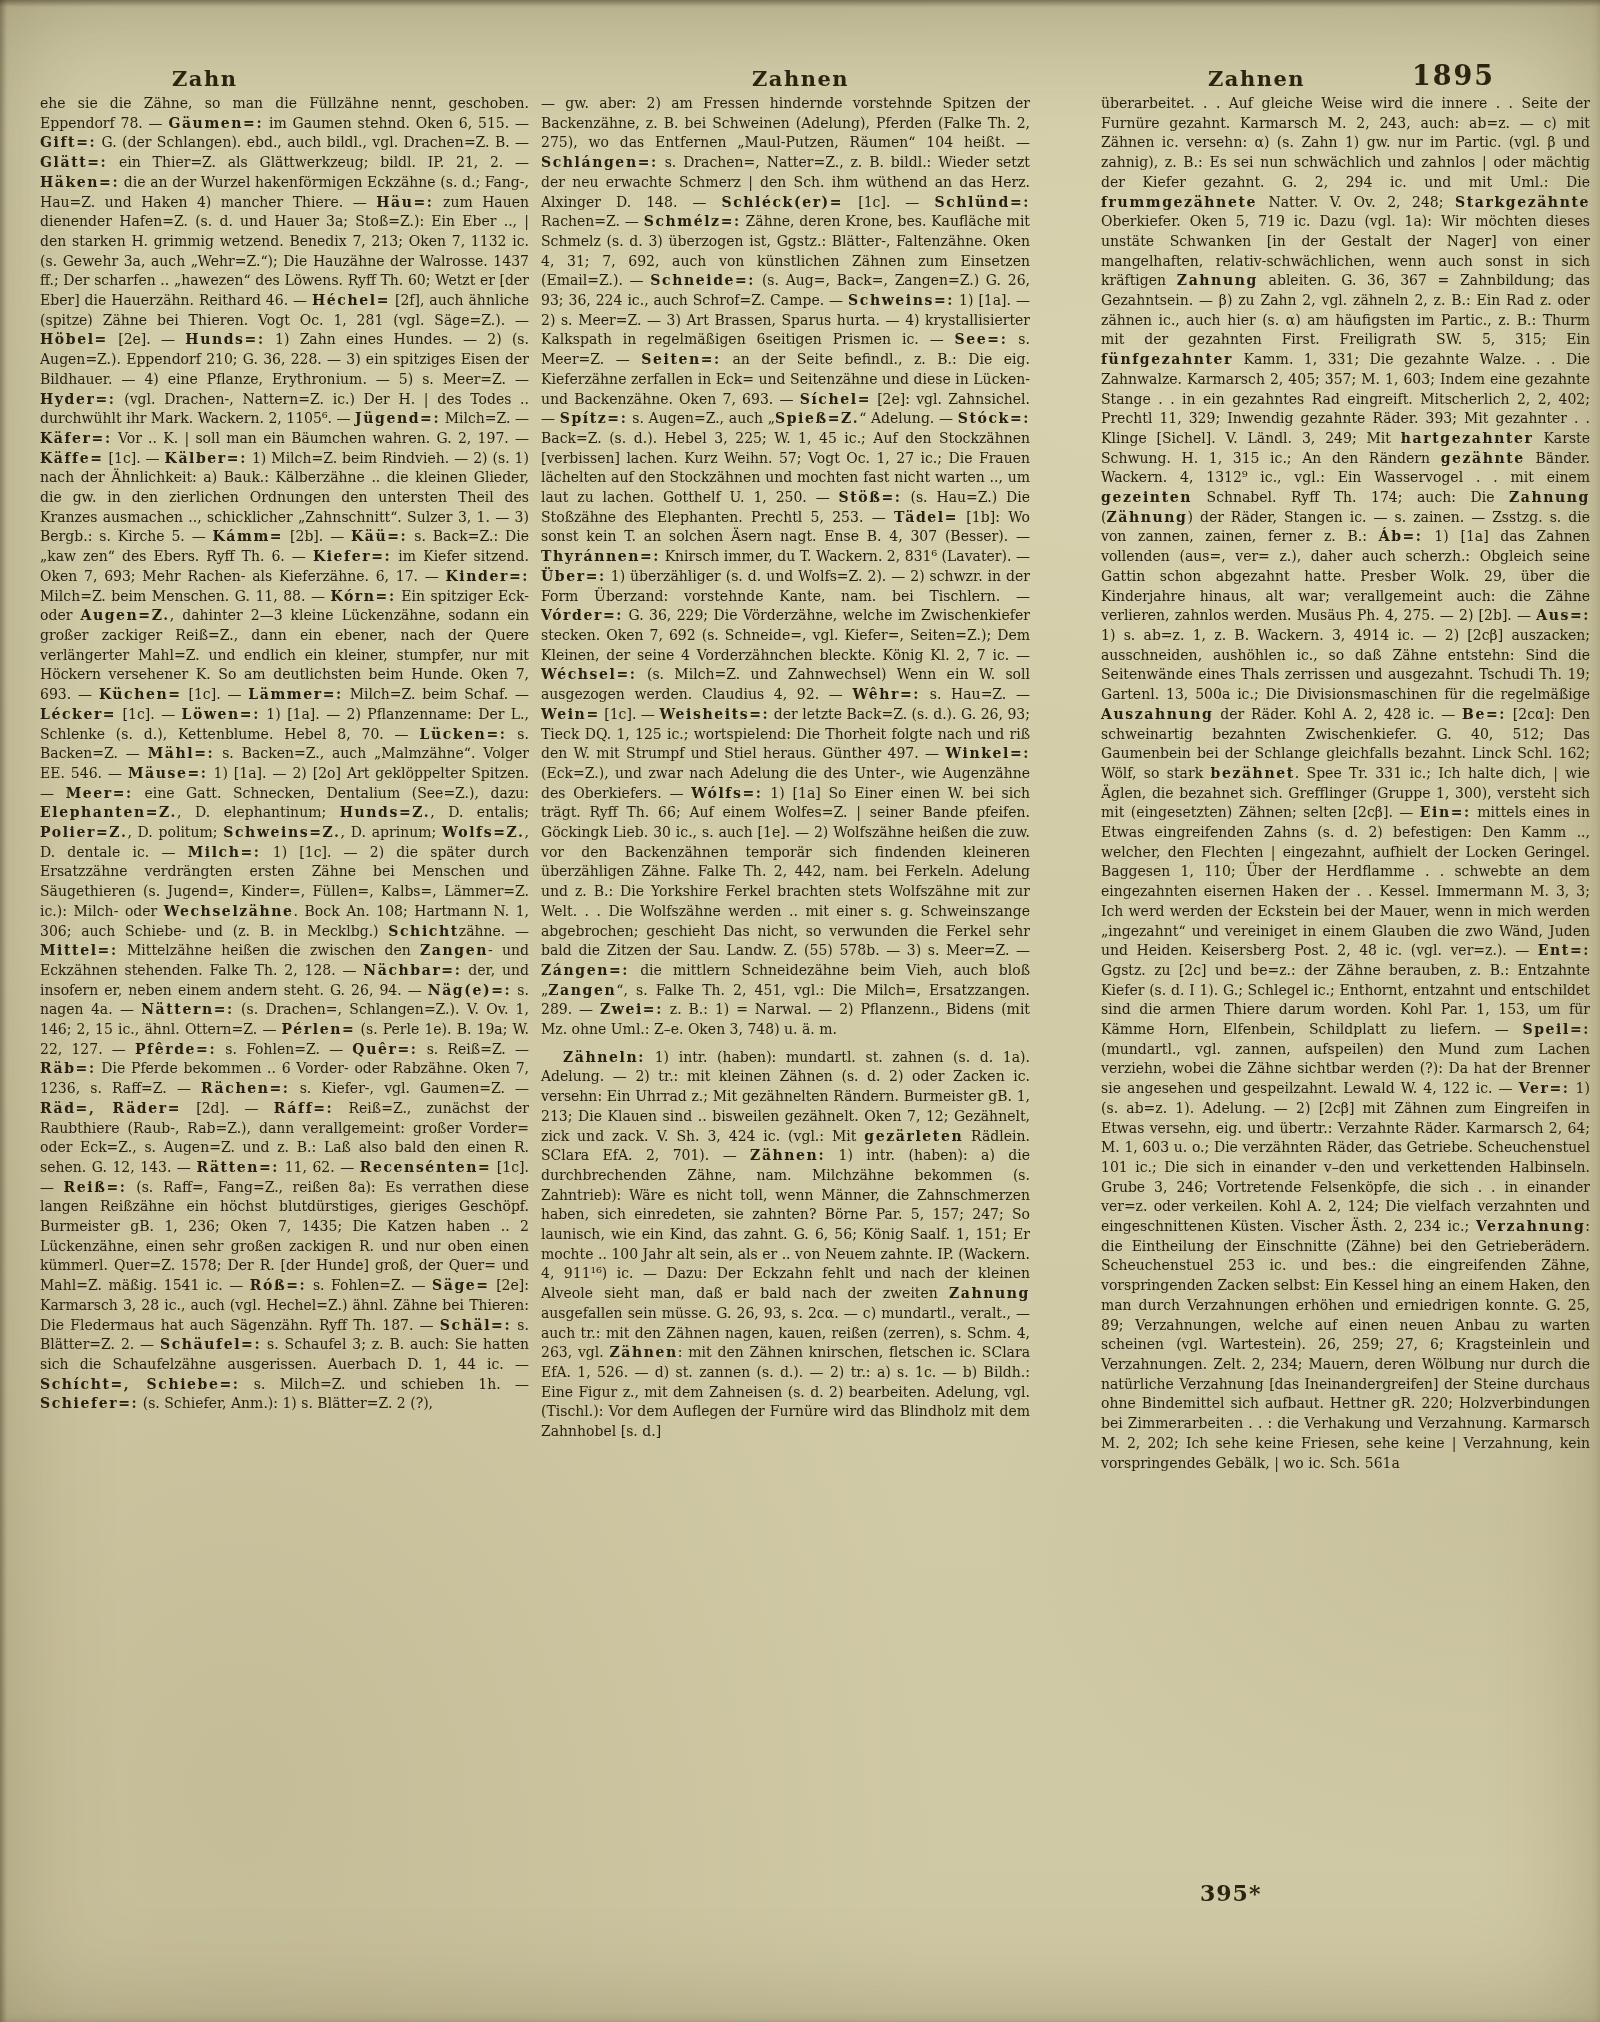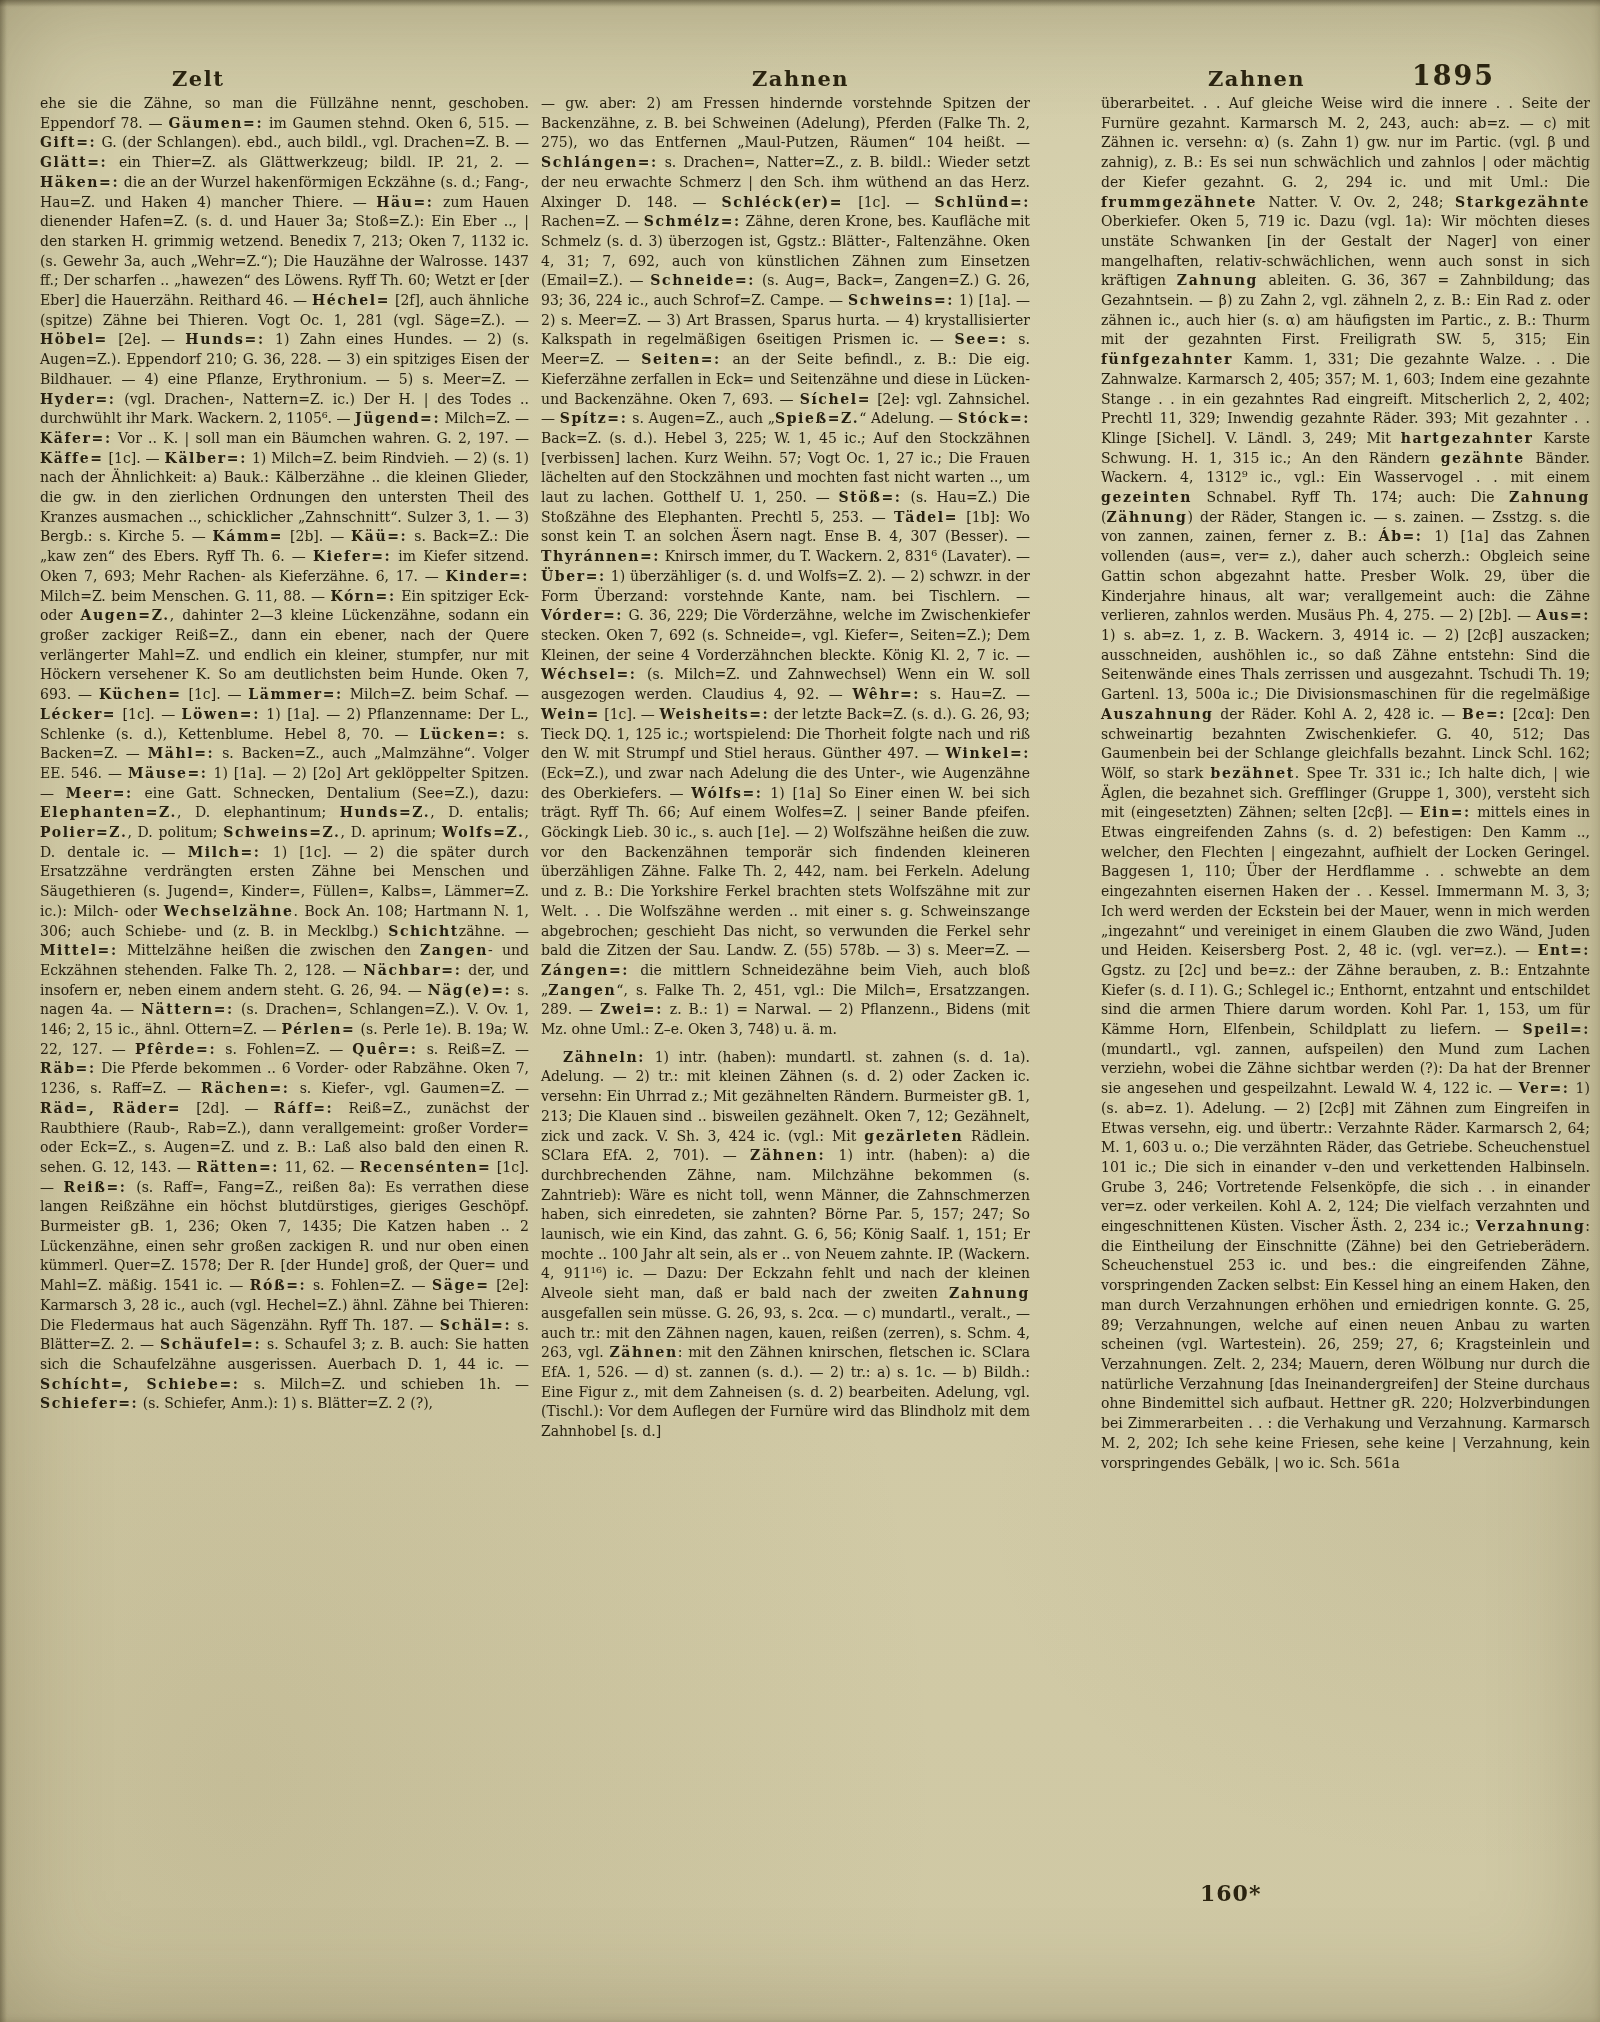--- a/index.html
+++ b/index.html
@@ -54,30 +54,30 @@
   .signature-mark{
     position:absolute;top:1880px;left:1200px;
     font-size:22px;font-weight:bold;letter-spacing:1px;color:#2b2410;
   }
 </style>
 </head>
 <body>
 
 <div class="scan">
 
-  <span id="head-left" class="running-head">Zelt</span>
+  <span id="head-left" class="running-head">Zahn</span>
   <span id="head-center" class="running-head">Zahnen</span>
   <span id="head-right" class="running-head">Zahnen</span>
   <span class="page-number">1895</span>
 
   <div id="col-1" class="col">
       <p>ehe sie die Zähne, so man die Füllzähne nennt, geschoben. Eppendorf 78. — <span class="hw">Gäumen=:</span> im Gaumen stehnd. Oken 6, 515. — <span class="hw">Gift=:</span> G. (der Schlangen). ebd., auch bildl., vgl. Drachen=Z. B. — <span class="hw">Glätt=:</span> ein Thier=Z. als Glättwerkzeug; bildl. IP. 21, 2. — <span class="hw">Häken=:</span> die an der Wurzel hakenförmigen Eckzähne (s. d.; Fang-, Hau=Z. und Haken 4) mancher Thiere. — <span class="hw">Häu=:</span> zum Hauen dienender Hafen=Z. (s. d. und Hauer 3a; Stoß=Z.): Ein Eber .., | den starken H. grimmig wetzend. Benedix 7, 213; Oken 7, 1132 ic. (s. Gewehr 3a, auch „Wehr=Z.“); Die Hauzähne der Walrosse. 1437 ff.; Der scharfen .. „hawezen“ des Löwens. Ryff Th. 60; Wetzt er [der Eber] die Hauerzähn. Reithard 46. — <span class="hw">Héchel=</span> [2f], auch ähnliche (spitze) Zähne bei Thieren. Vogt Oc. 1, 281 (vgl. Säge=Z.). — <span class="hw">Höbel=</span> [2e]. — <span class="hw">Hunds=:</span> 1) Zahn eines Hundes. — 2) (s. Augen=Z.). Eppendorf 210; G. 36, 228. — 3) ein spitziges Eisen der Bildhauer. — 4) eine Pflanze, Erythronium. — 5) s. Meer=Z. — <span class="hw">Hyder=:</span> (vgl. Drachen-, Nattern=Z. ic.) Der H. | des Todes .. durchwühlt ihr Mark. Wackern. 2, 1105⁶. — <span class="hw">Jügend=:</span> Milch=Z. — <span class="hw">Käfer=:</span> Vor .. K. | soll man ein Bäumchen wahren. G. 2, 197. — <span class="hw">Käffe=</span> [1c]. — <span class="hw">Kälber=:</span> 1) Milch=Z. beim Rindvieh. — 2) (s. 1) nach der Ähnlichkeit: a) Bauk.: Kälberzähne .. die kleinen Glieder, die gw. in den zierlichen Ordnungen den untersten Theil des Kranzes ausmachen .., schicklicher „Zahnschnitt“. Sulzer 3, 1. — 3) Bergb.: s. Kirche 5. — <span class="hw">Kámm=</span> [2b]. — <span class="hw">Käü=:</span> s. Back=Z.: Die „kaw zen“ des Ebers. Ryff Th. 6. — <span class="hw">Kiefer=:</span> im Kiefer sitzend. Oken 7, 693; Mehr Rachen- als Kieferzähne. 6, 17. — <span class="hw">Kinder=:</span> Milch=Z. beim Menschen. G. 11, 88. — <span class="hw">Kórn=:</span> Ein spitziger Eck- oder <span class="hw">Augen=Z.</span>, dahinter 2—3 kleine Lückenzähne, sodann ein großer zackiger Reiß=Z., dann ein ebener, nach der Quere verlängerter Mahl=Z. und endlich ein kleiner, stumpfer, nur mit Höckern versehener K. So am deutlichsten beim Hunde. Oken 7, 693. — <span class="hw">Küchen=</span> [1c]. — <span class="hw">Lämmer=:</span> Milch=Z. beim Schaf. — <span class="hw">Lécker=</span> [1c]. — <span class="hw">Löwen=:</span> 1) [1a]. — 2) Pflanzenname: Der L., Schlenke (s. d.), Kettenblume. Hebel 8, 70. — <span class="hw">Lücken=:</span> s. Backen=Z. — <span class="hw">Mähl=:</span> s. Backen=Z., auch „Malmzähne“. Volger EE. 546. — <span class="hw">Mäuse=:</span> 1) [1a]. — 2) [2o] Art geklöppelter Spitzen. — <span class="hw">Meer=:</span> eine Gatt. Schnecken, Dentalium (See=Z.), dazu: <span class="hw">Elephanten=Z.</span>, D. elephantinum; <span class="hw">Hunds=Z.</span>, D. entalis; <span class="hw">Polier=Z.</span>, D. politum; <span class="hw">Schweins=Z.</span>, D. aprinum; <span class="hw">Wolfs=Z.</span>, D. dentale ic. — <span class="hw">Milch=:</span> 1) [1c]. — 2) die später durch Ersatzzähne verdrängten ersten Zähne bei Menschen und Säugethieren (s. Jugend=, Kinder=, Füllen=, Kalbs=, Lämmer=Z. ic.): Milch- oder <span class="hw">Wechselzähne</span>. Bock An. 108; Hartmann N. 1, 306; auch Schiebe- und (z. B. in Mecklbg.) <span class="hw">Schicht</span>zähne. — <span class="hw">Mittel=:</span> Mittelzähne heißen die zwischen den <span class="hw">Zangen</span>- und Eckzähnen stehenden. Falke Th. 2, 128. — <span class="hw">Nächbar=:</span> der, und insofern er, neben einem andern steht. G. 26, 94. — <span class="hw">Näg(e)=:</span> s. nagen 4a. — <span class="hw">Nättern=:</span> (s. Drachen=, Schlangen=Z.). V. Ov. 1, 146; 2, 15 ic., ähnl. Ottern=Z. — <span class="hw">Pérlen=</span> (s. Perle 1e). B. 19a; W. 22, 127. — <span class="hw">Pfêrde=:</span> s. Fohlen=Z. — <span class="hw">Quêr=:</span> s. Reiß=Z. — <span class="hw">Räb=:</span> Die Pferde bekommen .. 6 Vorder- oder Rabzähne. Oken 7, 1236, s. Raff=Z. — <span class="hw">Rächen=:</span> s. Kiefer-, vgl. Gaumen=Z. — <span class="hw">Räd=, Räder=</span> [2d]. — <span class="hw">Ráff=:</span> Reiß=Z., zunächst der Raubthiere (Raub-, Rab=Z.), dann verallgemeint: großer Vorder= oder Eck=Z., s. Augen=Z. und z. B.: Laß also bald den einen R. sehen. G. 12, 143. — <span class="hw">Rätten=:</span> 11, 62. — <span class="hw">Recensénten=</span> [1c]. — <span class="hw">Reiß=:</span> (s. Raff=, Fang=Z., reißen 8a): Es verrathen diese langen Reißzähne ein höchst blutdürstiges, gieriges Geschöpf. Burmeister gB. 1, 236; Oken 7, 1435; Die Katzen haben .. 2 Lückenzähne, einen sehr großen zackigen R. und nur oben einen kümmerl. Quer=Z. 1578; Der R. [der Hunde] groß, der Quer= und Mahl=Z. mäßig. 1541 ic. — <span class="hw">Róß=:</span> s. Fohlen=Z. — <span class="hw">Säge=</span> [2e]: Karmarsch 3, 28 ic., auch (vgl. Hechel=Z.) ähnl. Zähne bei Thieren: Die Fledermaus hat auch Sägenzähn. Ryff Th. 187. — <span class="hw">Schäl=:</span> s. Blätter=Z. 2. — <span class="hw">Schäufel=:</span> s. Schaufel 3; z. B. auch: Sie hatten sich die Schaufelzähne ausgerissen. Auerbach D. 1, 44 ic. — <span class="hw">Schícht=, Schiebe=:</span> s. Milch=Z. und schieben 1h. — <span class="hw">Schiefer=:</span> (s. Schiefer, Anm.): 1) s. Blätter=Z. 2 (?),</p>
     </div>
   <div id="col-2" class="col">
       <p>— gw. aber: 2) am Fressen hindernde vorstehnde Spitzen der Backenzähne, z. B. bei Schweinen (Adelung), Pferden (Falke Th. 2, 275), wo das Entfernen „Maul-Putzen, Räumen“ 104 heißt. — <span class="hw">Schlángen=:</span> s. Drachen=, Natter=Z., z. B. bildl.: Wieder setzt der neu erwachte Schmerz | den Sch. ihm wüthend an das Herz. Alxinger D. 148. — <span class="hw">Schléck(er)=</span> [1c]. — <span class="hw">Schlünd=:</span> Rachen=Z. — <span class="hw">Schmélz=:</span> Zähne, deren Krone, bes. Kaufläche mit Schmelz (s. d. 3) überzogen ist, Ggstz.: Blätter-, Faltenzähne. Oken 4, 31; 7, 692, auch von künstlichen Zähnen zum Einsetzen (Email=Z.). — <span class="hw">Schneide=:</span> (s. Aug=, Back=, Zangen=Z.) G. 26, 93; 36, 224 ic., auch Schrof=Z. Campe. — <span class="hw">Schweins=:</span> 1) [1a]. — 2) s. Meer=Z. — 3) Art Brassen, Sparus hurta. — 4) krystallisierter Kalkspath in regelmäßigen 6seitigen Prismen ic. — <span class="hw">See=:</span> s. Meer=Z. — <span class="hw">Seiten=:</span> an der Seite befindl., z. B.: Die eig. Kieferzähne zerfallen in Eck= und Seitenzähne und diese in Lücken- und Backenzähne. Oken 7, 693. — <span class="hw">Síchel=</span> [2e]: vgl. Zahnsichel. — <span class="hw">Spítz=:</span> s. Augen=Z., auch „<span class="hw">Spieß=Z.</span>“ Adelung. — <span class="hw">Stóck=:</span> Back=Z. (s. d.). Hebel 3, 225; W. 1, 45 ic.; Auf den Stockzähnen [verbissen] lachen. Kurz Weihn. 57; Vogt Oc. 1, 27 ic.; Die Frauen lächelten auf den Stockzähnen und mochten fast nicht warten .., um laut zu lachen. Gotthelf U. 1, 250. — <span class="hw">Stöß=:</span> (s. Hau=Z.) Die Stoßzähne des Elephanten. Prechtl 5, 253. — <span class="hw">Tädel=</span> [1b]: Wo sonst kein T. an solchen Äsern nagt. Ense B. 4, 307 (Besser). — <span class="hw">Thyránnen=:</span> Knirsch immer, du T. Wackern. 2, 831⁶ (Lavater). — <span class="hw">Über=:</span> 1) überzähliger (s. d. und Wolfs=Z. 2). — 2) schwzr. in der Form Überzand: vorstehnde Kante, nam. bei Tischlern. — <span class="hw">Vórder=:</span> G. 36, 229; Die Vörderzähne, welche im Zwischenkiefer stecken. Oken 7, 692 (s. Schneide=, vgl. Kiefer=, Seiten=Z.); Dem Kleinen, der seine 4 Vorderzähnchen bleckte. König Kl. 2, 7 ic. — <span class="hw">Wéchsel=:</span> (s. Milch=Z. und Zahnwechsel) Wenn ein W. soll ausgezogen werden. Claudius 4, 92. — <span class="hw">Wêhr=:</span> s. Hau=Z. — <span class="hw">Wein=</span> [1c]. — <span class="hw">Weisheits=:</span> der letzte Back=Z. (s. d.). G. 26, 93; Tieck DQ. 1, 125 ic.; wortspielend: Die Thorheit folgte nach und riß den W. mit Strumpf und Stiel heraus. Günther 497. — <span class="hw">Winkel=:</span> (Eck=Z.), und zwar nach Adelung die des Unter-, wie Augenzähne des Oberkiefers. — <span class="hw">Wólfs=:</span> 1) [1a] So Einer einen W. bei sich trägt. Ryff Th. 66; Auf einem Wolfes=Z. | seiner Bande pfeifen. Göckingk Lieb. 30 ic., s. auch [1e]. — 2) Wolfszähne heißen die zuw. vor den Backenzähnen temporär sich findenden kleineren überzähligen Zähne. Falke Th. 2, 442, nam. bei Ferkeln. Adelung und z. B.: Die Yorkshire Ferkel brachten stets Wolfszähne mit zur Welt. . . Die Wolfszähne werden .. mit einer s. g. Schweinszange abgebrochen; geschieht Das nicht, so verwunden die Ferkel sehr bald die Zitzen der Sau. Landw. Z. (55) 578b. — 3) s. Meer=Z. — <span class="hw">Zángen=:</span> die mittlern Schneidezähne beim Vieh, auch bloß „<span class="hw">Zangen</span>“, s. Falke Th. 2, 451, vgl.: Die Milch=, Ersatzzangen. 289. — <span class="hw">Zwei=:</span> z. B.: 1) = Narwal. — 2) Pflanzenn., Bidens (mit Mz. ohne Uml.: Z–e. Oken 3, 748) u. ä. m.</p>
       <p class="indent"><span class="hw">Zähneln:</span> 1) intr. (haben): mundartl. st. zahnen (s. d. 1a). Adelung. — 2) tr.: mit kleinen Zähnen (s. d. 2) oder Zacken ic. versehn: Ein Uhrrad z.; Mit gezähnelten Rändern. Burmeister gB. 1, 213; Die Klauen sind .. bisweilen gezähnelt. Oken 7, 12; Gezähnelt, zick und zack. V. Sh. 3, 424 ic. (vgl.: Mit <span class="hw">gezärleten</span> Rädlein. SClara EfA. 2, 701). — <span class="hw">Zähnen:</span> 1) intr. (haben): a) die durchbrechenden Zähne, nam. Milchzähne bekommen (s. Zahntrieb): Wäre es nicht toll, wenn Männer, die Zahnschmerzen haben, sich einredeten, sie zahnten? Börne Par. 5, 157; 247; So launisch, wie ein Kind, das zahnt. G. 6, 56; König Saalf. 1, 151; Er mochte .. 100 Jahr alt sein, als er .. von Neuem zahnte. IP. (Wackern. 4, 911¹⁶) ic. — Dazu: Der Eckzahn fehlt und nach der kleinen Alveole sieht man, daß er bald nach der zweiten <span class="hw">Zahnung</span> ausgefallen sein müsse. G. 26, 93, s. 2cα. — c) mundartl., veralt., — auch tr.: mit den Zähnen nagen, kauen, reißen (zerren), s. Schm. 4, 263, vgl. <span class="hw">Zähnen</span>: mit den Zähnen knirschen, fletschen ic. SClara EfA. 1, 526. — d) st. zannen (s. d.). — 2) tr.: a) s. 1c. — b) Bildh.: Eine Figur z., mit dem Zahneisen (s. d. 2) bearbeiten. Adelung, vgl. (Tischl.): Vor dem Auflegen der Furnüre wird das Blindholz mit dem Zahnhobel [s. d.]</p>
     </div>
   <div id="col-3" class="col">
       <p>überarbeitet. . . Auf gleiche Weise wird die innere . . Seite der Furnüre gezahnt. Karmarsch M. 2, 243, auch: ab=z. — c) mit Zähnen ic. versehn: α) (s. Zahn 1) gw. nur im Partic. (vgl. β und zahnig), z. B.: Es sei nun schwächlich und zahnlos | oder mächtig der Kiefer gezahnt. G. 2, 294 ic. und mit Uml.: Die <span class="hw">frummgezähnete</span> Natter. V. Ov. 2, 248; <span class="hw">Starkgezähnte</span> Oberkiefer. Oken 5, 719 ic. Dazu (vgl. 1a): Wir möchten dieses unstäte Schwanken [in der Gestalt der Nager] von einer mangelhaften, relativ-schwächlichen, wenn auch sonst in sich kräftigen <span class="hw">Zahnung</span> ableiten. G. 36, 367 = Zahnbildung; das Gezahntsein. — β) zu Zahn 2, vgl. zähneln 2, z. B.: Ein Rad z. oder zähnen ic., auch hier (s. α) am häufigsten im Partic., z. B.: Thurm mit der gezahnten First. Freiligrath SW. 5, 315; Ein <span class="hw">fünfgezahnter</span> Kamm. 1, 331; Die gezahnte Walze. . . Die Zahnwalze. Karmarsch 2, 405; 357; M. 1, 603; Indem eine gezahnte Stange . . in ein gezahntes Rad eingreift. Mitscherlich 2, 2, 402; Prechtl 11, 329; Inwendig gezahnte Räder. 393; Mit gezahnter . . Klinge [Sichel]. V. Ländl. 3, 249; Mit <span class="hw">hartgezahnter</span> Karste Schwung. H. 1, 315 ic.; An den Rändern <span class="hw">gezähnte</span> Bänder. Wackern. 4, 1312⁹ ic., vgl.: Ein Wasservogel . . mit einem <span class="hw">gezeinten</span> Schnabel. Ryff Th. 174; auch: Die <span class="hw">Zahnung</span> (<span class="hw">Zähnung</span>) der Räder, Stangen ic. — s. zainen. — Zsstzg. s. die von zannen, zainen, ferner z. B.: <span class="hw">Áb=:</span> 1) [1a] das Zahnen vollenden (aus=, ver= z.), daher auch scherzh.: Obgleich seine Gattin schon abgezahnt hatte. Presber Wolk. 29, über die Kinderjahre hinaus, alt war; verallgemeint auch: die Zähne verlieren, zahnlos werden. Musäus Ph. 4, 275. — 2) [2b]. — <span class="hw">Aus=:</span> 1) s. ab=z. 1, z. B. Wackern. 3, 4914 ic. — 2) [2cβ] auszacken; ausschneiden, aushöhlen ic., so daß Zähne entstehn: Sind die Seitenwände eines Thals zerrissen und ausgezahnt. Tschudi Th. 19; Gartenl. 13, 500a ic.; Die Divisionsmaschinen für die regelmäßige <span class="hw">Auszahnung</span> der Räder. Kohl A. 2, 428 ic. — <span class="hw">Be=:</span> [2cα]: Den schweinartig bezahnten Zwischenkiefer. G. 40, 512; Das Gaumenbein bei der Schlange gleichfalls bezahnt. Linck Schl. 162; Wölf, so stark <span class="hw">bezähnet</span>. Spee Tr. 331 ic.; Ich halte dich, | wie Äglen, die bezahnet sich. Grefflinger (Gruppe 1, 300), versteht sich mit (eingesetzten) Zähnen; selten [2cβ]. — <span class="hw">Ein=:</span> mittels eines in Etwas eingreifenden Zahns (s. d. 2) befestigen: Den Kamm .., welcher, den Flechten | eingezahnt, aufhielt der Locken Geringel. Baggesen 1, 110; Über der Herdflamme . . schwebte an dem eingezahnten eisernen Haken der . . Kessel. Immermann M. 3, 3; Ich werd werden der Eckstein bei der Mauer, wenn in mich werden „ingezahnt“ und vereiniget in einem Glauben die zwo Wänd, Juden und Heiden. Keisersberg Post. 2, 48 ic. (vgl. ver=z.). — <span class="hw">Ent=:</span> Ggstz. zu [2c] und be=z.: der Zähne berauben, z. B.: Entzahnte Kiefer (s. d. I 1). G.; Schlegel ic.; Enthornt, entzahnt und entschildet sind die armen Thiere darum worden. Kohl Par. 1, 153, um für Kämme Horn, Elfenbein, Schildplatt zu liefern. — <span class="hw">Speil=:</span> (mundartl., vgl. zannen, aufspeilen) den Mund zum Lachen verziehn, wobei die Zähne sichtbar werden (?): Da hat der Brenner sie angesehen und gespeilzahnt. Lewald W. 4, 122 ic. — <span class="hw">Ver=:</span> 1) (s. ab=z. 1). Adelung. — 2) [2cβ] mit Zähnen zum Eingreifen in Etwas versehn, eig. und übertr.: Verzahnte Räder. Karmarsch 2, 64; M. 1, 603 u. o.; Die verzähnten Räder, das Getriebe. Scheuchenstuel 101 ic.; Die sich in einander v–den und verkettenden Halbinseln. Grube 3, 246; Vortretende Felsenköpfe, die sich . . in einander ver=z. oder verkeilen. Kohl A. 2, 124; Die vielfach verzahnten und eingeschnittenen Küsten. Vischer Ästh. 2, 234 ic.; <span class="hw">Verzahnung</span>: die Eintheilung der Einschnitte (Zähne) bei den Getrieberädern. Scheuchenstuel 253 ic. und bes.: die eingreifenden Zähne, vorspringenden Zacken selbst: Ein Kessel hing an einem Haken, den man durch Verzahnungen erhöhen und erniedrigen konnte. G. 25, 89; Verzahnungen, welche auf einen neuen Anbau zu warten scheinen (vgl. Wartestein). 26, 259; 27, 6; Kragsteinlein und Verzahnungen. Zelt. 2, 234; Mauern, deren Wölbung nur durch die natürliche Verzahnung [das Ineinandergreifen] der Steine durchaus ohne Bindemittel sich aufbaut. Hettner gR. 220; Holzverbindungen bei Zimmerarbeiten . . : die Verhakung und Verzahnung. Karmarsch M. 2, 202; Ich sehe keine Friesen, sehe keine | Verzahnung, kein vorspringendes Gebälk, | wo ic. Sch. 561a</p>
     </div>
 
-  <span class="signature-mark">160*</span>
+  <span class="signature-mark">395*</span>
 </div>
 
 </body></html>

